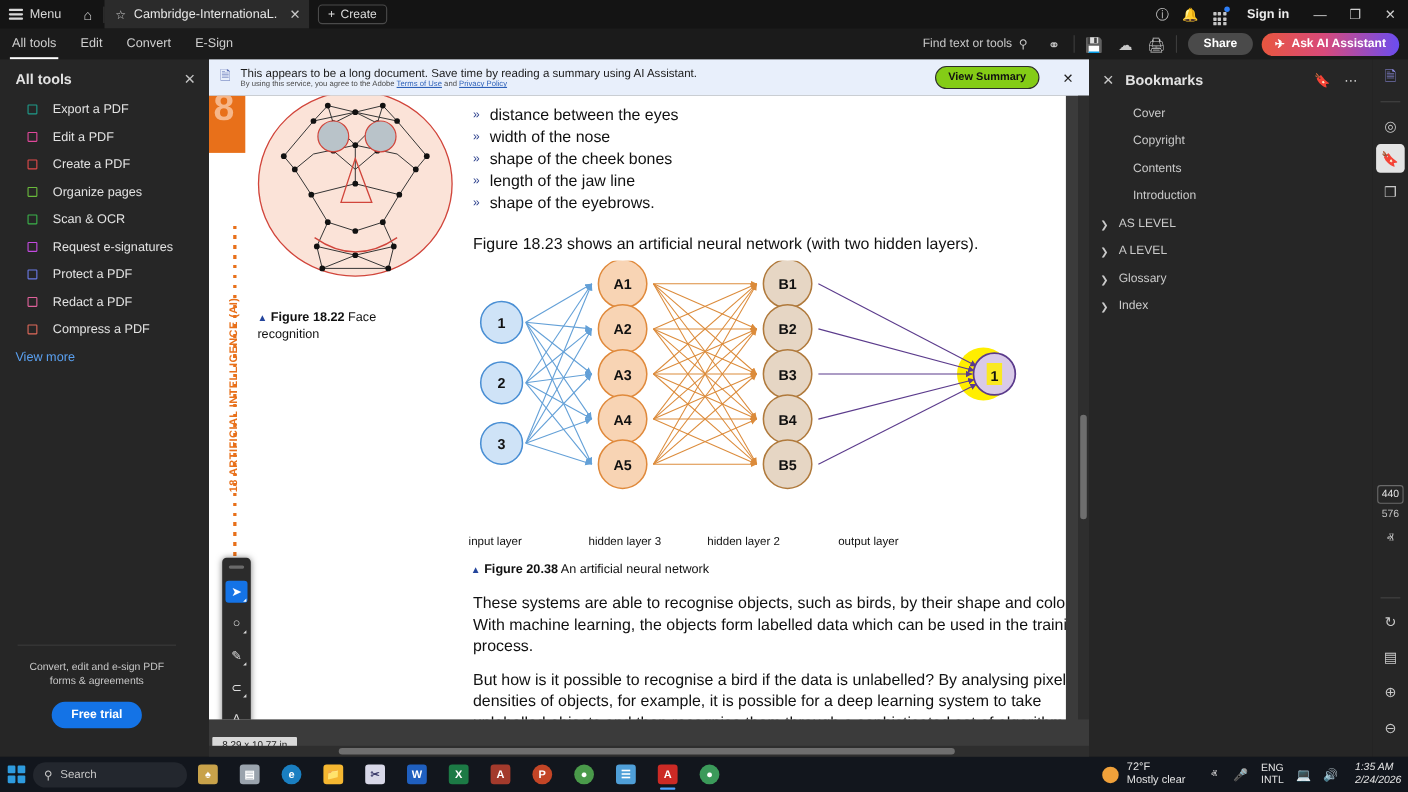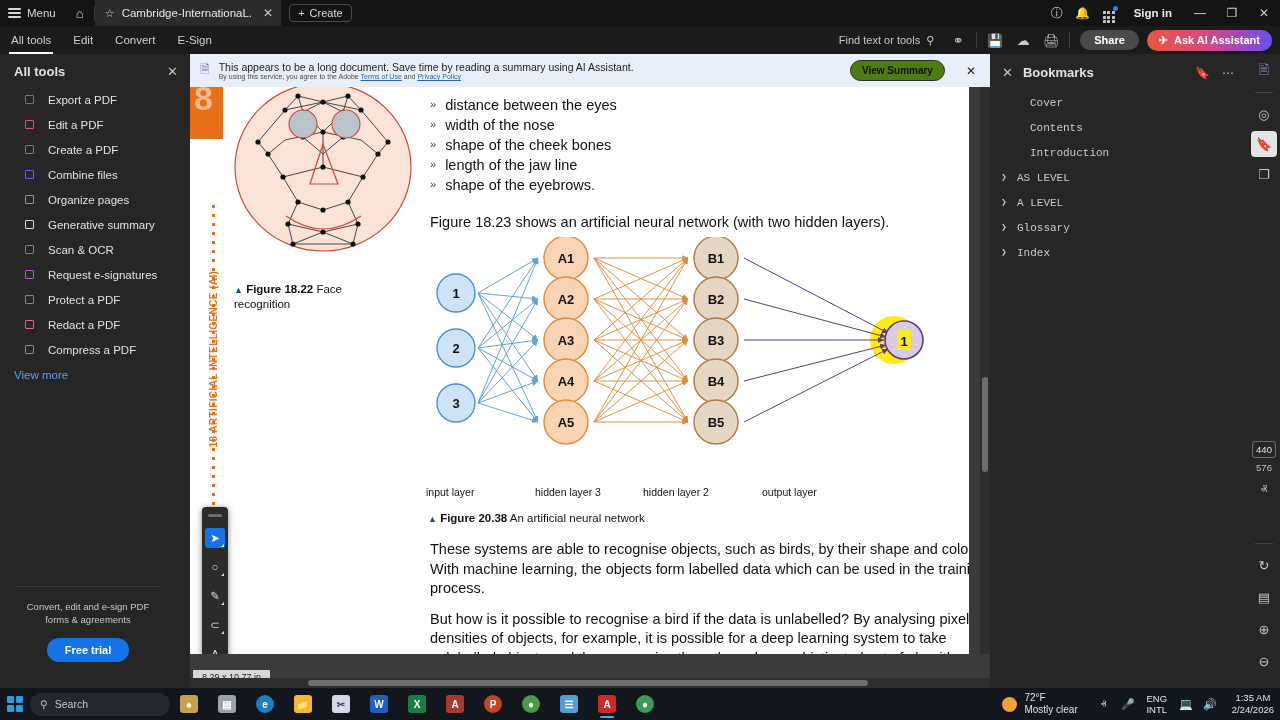--- a/index.html
+++ b/index.html
@@ -84,21 +84,21 @@
   .docwrap { position:absolute; top:54px; left:190px; width:800px; height:634px; background:#3b3b3b; }
   .notice {
     position:absolute; top:0; left:0; width:800px; height:33px; background:#e8effb;
     display:flex; align-items:center; padding:0 10px 0 10px; gap:9px;
   }
   .notice .ico { color:#5b6fb5; font-size:12px; }
   .notice .txt { font-size:10.5px; color:#1b1b1b; line-height:1.15;}
   .notice .sub { font-size:7px; color:#4a4a4a; }
   .notice .sub u { color:#2b5fb8; }
   .vs { margin-left:auto; border:1px solid #2c2c2c; border-radius:13px; font-size:10px; font-weight:bold;
-        color:#111; padding:4px 11px; background:#4d7c0f;}
+        color:#111; padding:4px 11px; background:#84cc16;}
   .notice .cl { font-size:12px; color:#222; padding:0 4px 0 12px; }
 
   .page {
     position:absolute; top:33px; left:0; width:779px; height:567px;
     background:#ffffff; overflow:hidden;
   }
   .chaptab { position:absolute; left:0; top:0; width:33px; height:52px; background:#e8701a; }
   .chaptab span { position:absolute; left:4px; top:-8px; font-size:34px; font-weight:bold; color:#f6b78a; }
   .vrail { position:absolute; left:4px; top:130px; width:16px; height:330px; }
   .vrail .vtext {
@@ -146,21 +146,21 @@
   .fti.sel { background:#1473e6; color:#fff; }
   .fti::after { content:""; position:absolute; right:1px; bottom:1px; border-left:3px solid transparent;
                 border-bottom:3px solid currentColor; }
 
   
   .bmk { position:absolute; top:54px; left:990px; width:258px; height:634px; background:#262626; color:#e2e2e2; }
   .bmk-head { display:flex; align-items:center; padding:11px 14px 10px 12px; gap:10px;}
   .bmk-head .x { font-size:13px; color:#c8c8c8; }
   .bmk-head .t { font-size:13px; font-weight:bold; }
   .bmk-head .r { margin-left:auto; display:flex; gap:12px; color:#c8c8c8; font-size:12px;}
-  .bmk-item { display:flex; align-items:flex-start; gap:7px; font-size:11px; color:#cacaca; padding:6.5px 10px 6.5px 8px;font-family:Liberation Mono, monospace;}
+  .bmk-item { display:flex; align-items:flex-end; gap:7px; font-size:11px; color:#cacaca; padding:6.5px 10px 6.5px 8px;}
   .bmk-item .chev { width:12px; text-align:center; font-size:9px; color:#cacaca; }
   .bmk-item .lbl { padding-left:13px; }
   .bmk-item.has .lbl { padding-left:0; }
 
   
   .rrail { position:absolute; top:54px; left:1248px; width:32px; height:634px; background:#262626; }
   .rr-i { width:32px; height:30px; display:flex; align-items:center; justify-content:center;
           color:#c8c8c8; font-size:13px; margin-top:2px; }
   .rr-i.sel { background:#e4e4e4; color:#1f1f1f; border-radius:4px; width:26px; margin-left:3px; height:26px;}
   .rr-hr { width:18px; height:1px; background:#444; margin:6px auto; }
@@ -177,21 +177,21 @@
               height:23px; padding:0 12px 0 10px; width:140px; color:#c7c7c7; font-size:10.5px; }
   .tkapp { width:38px; height:32px; display:flex; align-items:center; justify-content:center; position:relative;}
   .tkapp .sq { width:18px; height:18px; border-radius:3px; display:flex; align-items:center; justify-content:center;
                font-size:10px; font-weight:bold; color:#fff;}
   .tkapp.act::after { content:""; position:absolute; bottom:2px; left:12px; width:14px; height:2px; background:#4da3ff; border-radius:2px;}
   .tkright { margin-left:auto; display:flex; align-items:center; gap:0; padding-right:6px; color:#e4e4e4;}
   .wx { display:flex; align-items:center; gap:7px; font-size:10px; line-height:1.25; margin-right:14px;}
   .wx .moon { width:15px;height:15px;border-radius:50%;background:#f0a13a; }
   .tkic { width:24px; text-align:center; font-size:11px; color:#dcdcdc;}
   .lang { font-size:9.5px; line-height:1.2; text-align:center; width:34px; }
-  .clock { font-size:9.5px; line-height:1.25; text-align:center; padding-left:10px; }
+  .clock { font-size:9.5px; line-height:1.25; text-align:left; padding-left:10px;font-style:italic; }
 </style>
 </head>
 <body>
 
 <div class="app">
 
   <div class="titlebar">
     <div class="tb-menu">
       <span class="hamb">
           <i></i>
@@ -278,30 +278,22 @@
       </div>
     <div class="tool-item">
         <span class="ticon" style="color:#e0489b"></span>
         <span>Edit a PDF</span>
       </div>
     <div class="tool-item">
         <span class="ticon" style="color:#e24b4b"></span>
         <span>Create a PDF</span>
       </div>
     <div class="tool-item">
-        <span class="ticon" style="color:#6f5bea"></span>
-        <span>Combine files</span>
-      </div>
-    <div class="tool-item">
         <span class="ticon" style="color:#6aba3c"></span>
         <span>Organize pages</span>
-      </div>
-    <div class="tool-item">
-        <span class="ticon" style="color:#d8d8d8"></span>
-        <span>Generative summary</span>
       </div>
     <div class="tool-item">
         <span class="ticon" style="color:#3bb24a"></span>
         <span>Scan &amp; OCR</span>
       </div>
     <div class="tool-item">
         <span class="ticon" style="color:#c34ae0"></span>
         <span>Request e-signatures</span>
       </div>
     <div class="tool-item">
@@ -586,20 +578,24 @@
         <span>🔖</span>
         <span>⋯</span>
       </span>
     </div>
     <div class="bmk-item">
         <span class="chev"></span>
         <span class="lbl">Cover</span>
       </div>
     <div class="bmk-item">
         <span class="chev"></span>
+        <span class="lbl">Copyright</span>
+      </div>
+    <div class="bmk-item">
+        <span class="chev"></span>
         <span class="lbl">Contents</span>
       </div>
     <div class="bmk-item">
         <span class="chev"></span>
         <span class="lbl">Introduction</span>
       </div>
     <div class="bmk-item has">
         <span class="chev">❯</span>
         <span class="lbl">AS LEVEL</span>
       </div>

